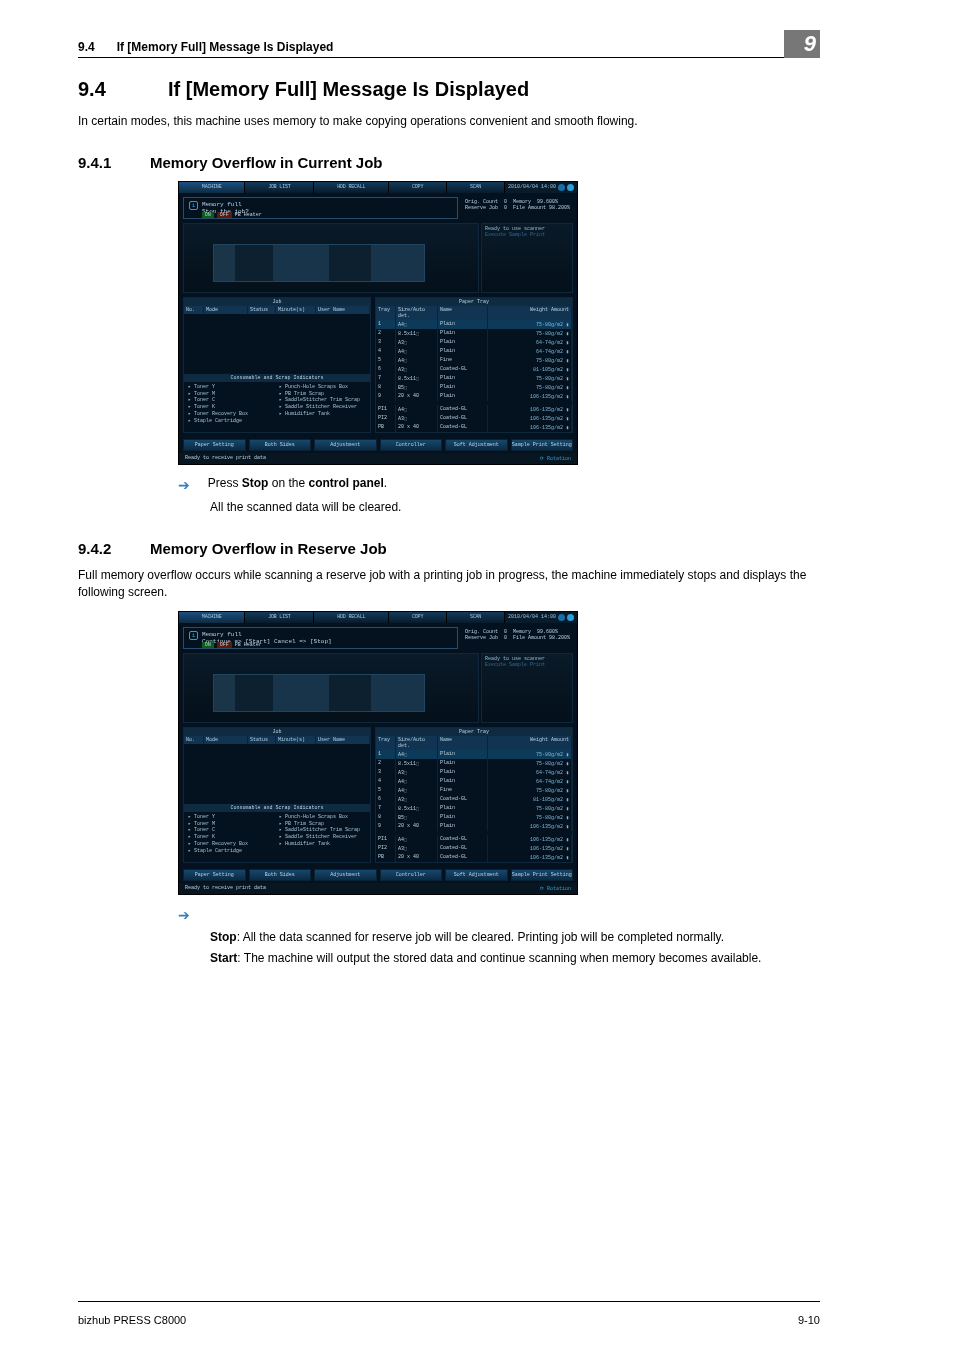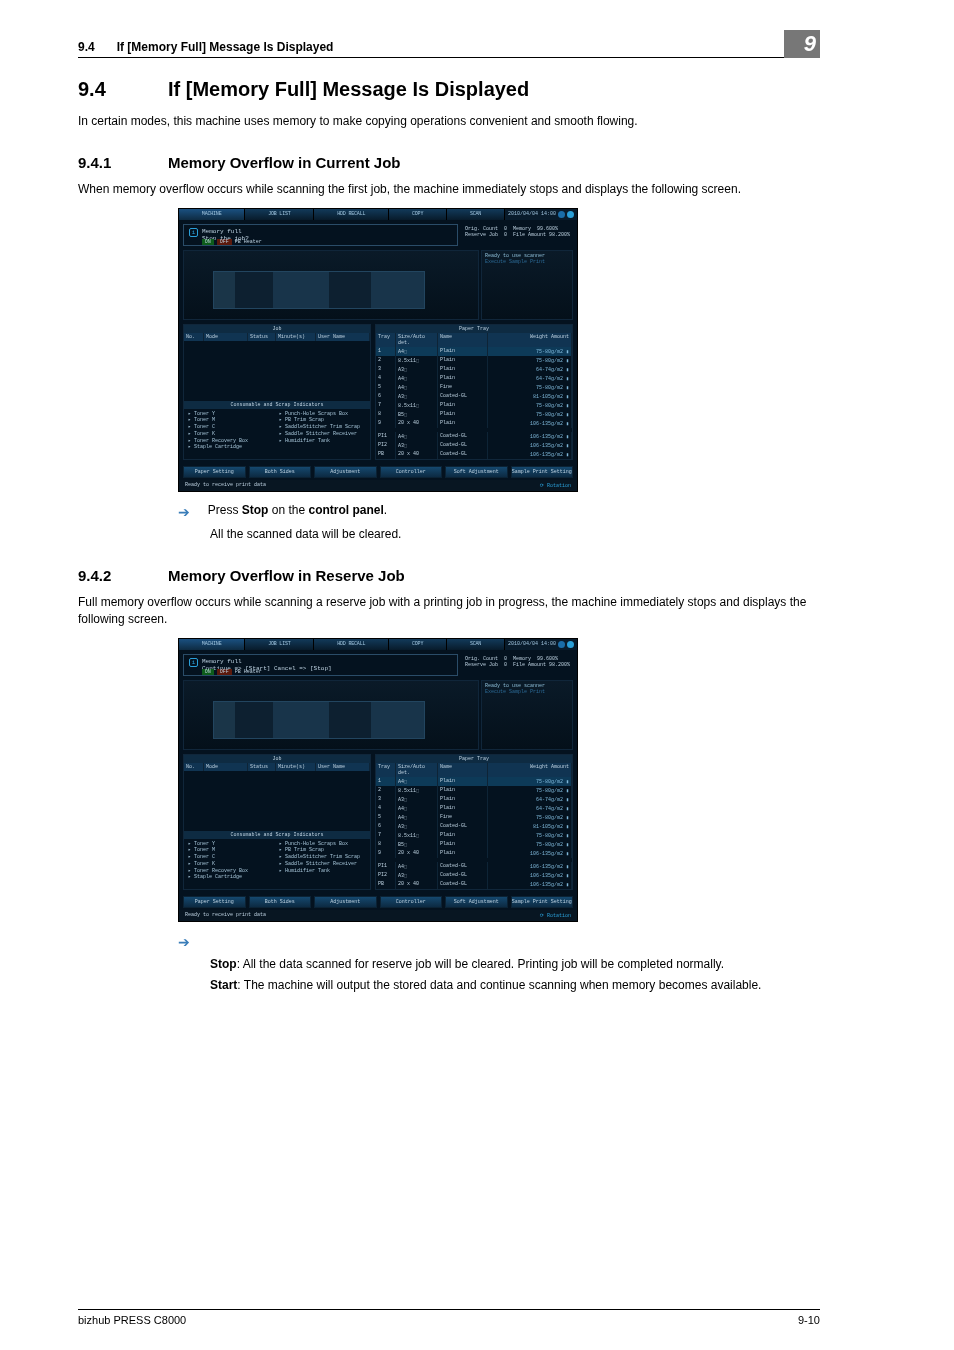--- a/index.html
+++ b/index.html
@@ -6,21 +6,21 @@
   html, body { width: 954px; background: #fff; font-family: Arial, Helvetica, sans-serif; color: #000; }
   .page { width: 898px; min-height: 1350px; padding: 30px 78px 20px 78px; position: relative; }
 
   .running-head { display: flex; align-items: stretch; border-bottom: 1px solid #000; padding-bottom: 3px; margin-bottom: 20px; }
   .running-head .left { font-size: 12px; font-weight: bold; flex: 1; display: flex; align-items: flex-end; gap: 22px; }
   .running-head .left .num { }
   .running-head .chapnum { width: 36px; height: 28px; background: #777; color: #fff; font-size: 22px; font-weight: bold; font-style: italic; display: flex; align-items: center; justify-content: flex-end; padding-right: 4px; margin-bottom: -4px; }
 
   h1.sect { font-size: 20px; font-weight: bold; margin: 8px 0 12px 0; display: flex; gap: 34px; }
   h1.sect .no { min-width: 56px; }
-  h2.subsect { font-size: 15px; font-weight: bold; margin: 24px 0 10px 0; display: flex; gap: 34px; }
+  h2.subsect { font-size: 15px; font-weight: bold; margin: 24px 0 10px 0; display: flex; gap: 16px; }
   h2.subsect .no { min-width: 56px; }
 
   .body-text { font-size: 12px; line-height: 1.4; margin-bottom: 8px; }
   .bullet-row { margin-left: 100px; font-size: 12px; line-height: 1.4; display: flex; gap: 18px; margin-top: 10px; }
   .arrow-icon { color: #3a7db8; font-size: 14px; margin-top: 1px; }
   .bullet-text b { font-weight: bold; }
   .bullet-follow { margin-left: 132px; font-size: 12px; line-height: 1.4; margin-top: 4px; }
 
   
   .panel-wrap { margin-left: 100px; margin-top: 10px; margin-bottom: 6px; }
@@ -62,21 +62,21 @@
   .trayrow .tc-w { color:#7fb8da; }
   .trayrow.sel span { background:#0d3a58; }
   .consum { background:#0e2b42; font-size:5px; padding:1px 4px; text-align:center; }
   .consum-list { font-size:5px; padding:2px 4px; line-height:1.35; columns:2; column-gap:4px; color:#a6c5d8; }
 
   .btnrow { display:flex; gap:3px; padding:2px 4px; font-size:5px; }
   .pbtn { flex:1; background:linear-gradient(#15486e,#0c2a42); text-align:center; padding:2px 0; border:1px solid #0b2234; }
   .foot { display:flex; justify-content:space-between; padding:2px 6px; font-size:5px; background:#081622; }
   .foot .rot { color:#2a9fd8; }
 
-  .page-footer { position: absolute; left: 78px; right: 78px; bottom: 24px; border-top: 1px solid #000; padding-top: 4px; font-size: 11px; display: flex; justify-content: space-between; gap: 20px; }
+  .page-footer { position: absolute; left: 78px; right: 78px; bottom: 24px; border-top: 1px solid #000; padding-top: 12px; font-size: 11px; display: flex; justify-content: space-between; gap: 20px; }
 </style>
 </head>
 <body>
 <div class="page">
 
 <div class="running-head">
   <div class="left">
     <span class="num">9.4</span>
     <span>If [Memory Full] Message Is Displayed</span>
   </div>
@@ -86,21 +86,20 @@
 <h1 class="sect">
   <span class="no">9.4</span>
   <span>If [Memory Full] Message Is Displayed</span>
 </h1>
 <p class="body-text">In certain modes, this machine uses memory to make copying operations convenient and smooth flowing.</p>
 
 <h2 class="subsect">
   <span class="no">9.4.1</span>
   <span>Memory Overflow in Current Job</span>
 </h2>
-<p class="body-text">When memory overflow occurs while scanning the first job, the machine immediately stops and displays the following screen.</p>
 
 <div class="panel-wrap">
   <div class="panel">
     <div class="tabrow">
       <div class="tab active">MACHINE</div>
       <div class="tab">JOB LIST</div>
       <div class="tab">HDD RECALL</div>
       <div class="tab">COPY</div>
       <div class="tab">SCAN</div>
       <div class="datetime">

